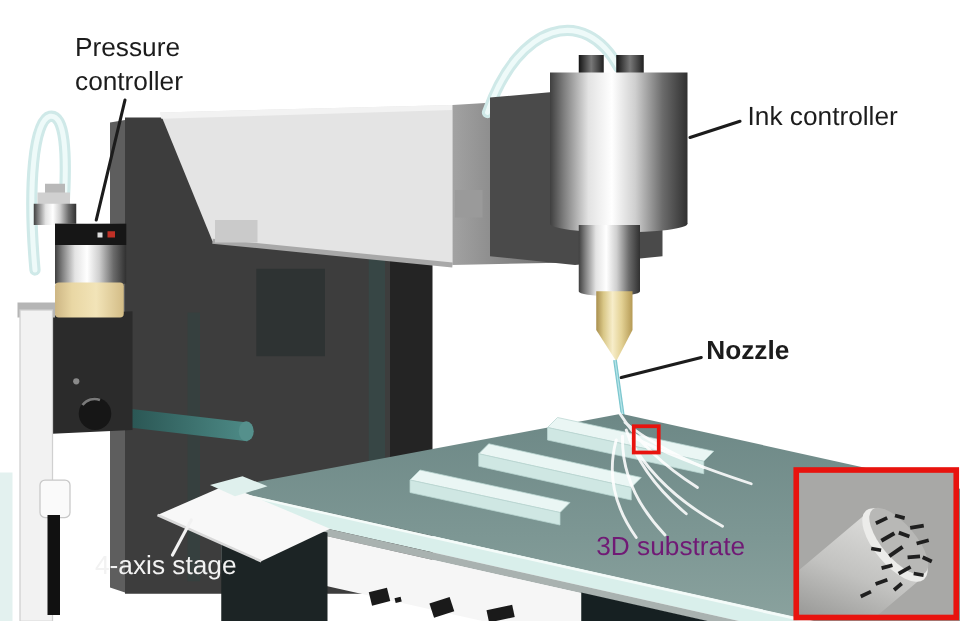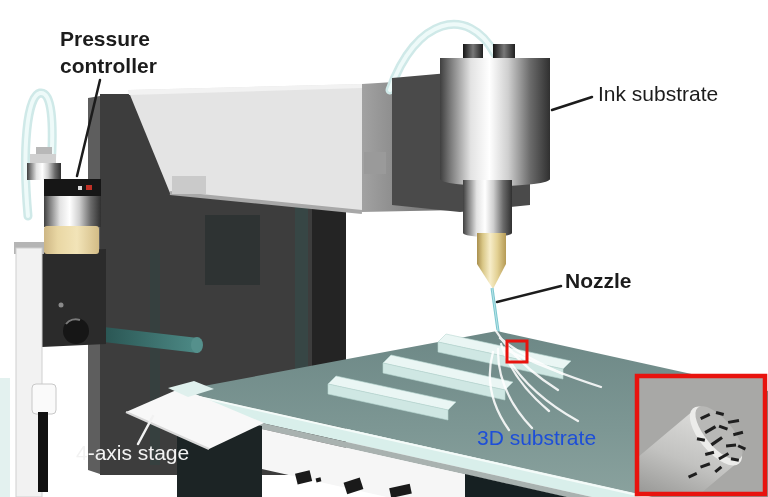--- a/index.html
+++ b/index.html
@@ -1,25 +1,25 @@
 <!DOCTYPE html>
 <html><head>
 <meta charset="utf-8">
 <style>
   html,body{margin:0;padding:0;background:#fff;}
   #fig{position:relative;width:768px;height:497px;background:#ffffff;overflow:hidden;
        font-family:"Liberation Sans","DejaVu Sans",sans-serif;}
   #scene{position:absolute;left:0;top:0;}
   .lbl{position:absolute;z-index:5;font-size:21px;line-height:1.28;color:#1c1c1c;
        white-space:nowrap;letter-spacing:0px;}
-  .lbl.wrap{white-space:normal;font-weight:bold;}
+  .lbl.wrap{white-space:normal;}
   #lbl-pressure{left:60px;top:26px;width:116px;}
   #lbl-ink{left:598px;top:81px;}
   #lbl-nozzle{left:565px;top:268px;font-weight:bold;}
-  #lbl-substrate{left:477px;top:425px;color:#1d4ed8;}
+  #lbl-substrate{left:477px;top:425px;color:#701a75;}
   #lbl-stage{left:76px;top:440px;color:#f2f2f2;}
 </style>
 </head>
 <body>
 
 <div id="fig">
 
 <svg id="scene" width="768" height="497" viewBox="0 0 768 497">
   <defs>
     <linearGradient id="metalH" x1="0" y1="0" x2="1" y2="0">
@@ -217,18 +217,18 @@
         <rect x="700" y="464" width="10" height="3" transform="rotate(-20 705 465)"></rect>
         <rect x="714" y="468" width="8" height="3" transform="rotate(-40 718 469)"></rect>
         <rect x="688" y="474" width="9" height="3" transform="rotate(-25 692 475)"></rect>
       </g>
     </g>
     <rect x="637" y="376" width="128" height="118" fill="none" stroke="#e8130e" stroke-width="4.5"></rect>
   </g>
 </svg>
 
 <div class="lbl wrap" id="lbl-pressure">Pressure controller</div>
-<div class="lbl" id="lbl-ink">Ink substrate</div>
+<div class="lbl" id="lbl-ink">Ink controller</div>
 <div class="lbl" id="lbl-nozzle">Nozzle</div>
 <div class="lbl" id="lbl-substrate">3D substrate</div>
 <div class="lbl" id="lbl-stage">4-axis stage</div>
 
 </div>
 
 </body></html>

